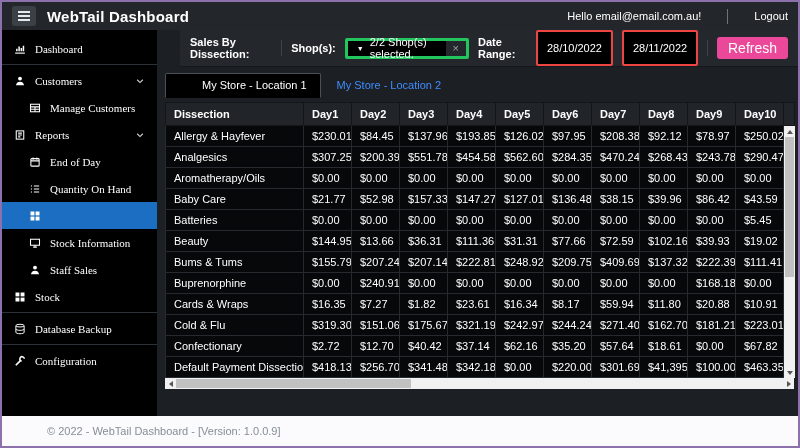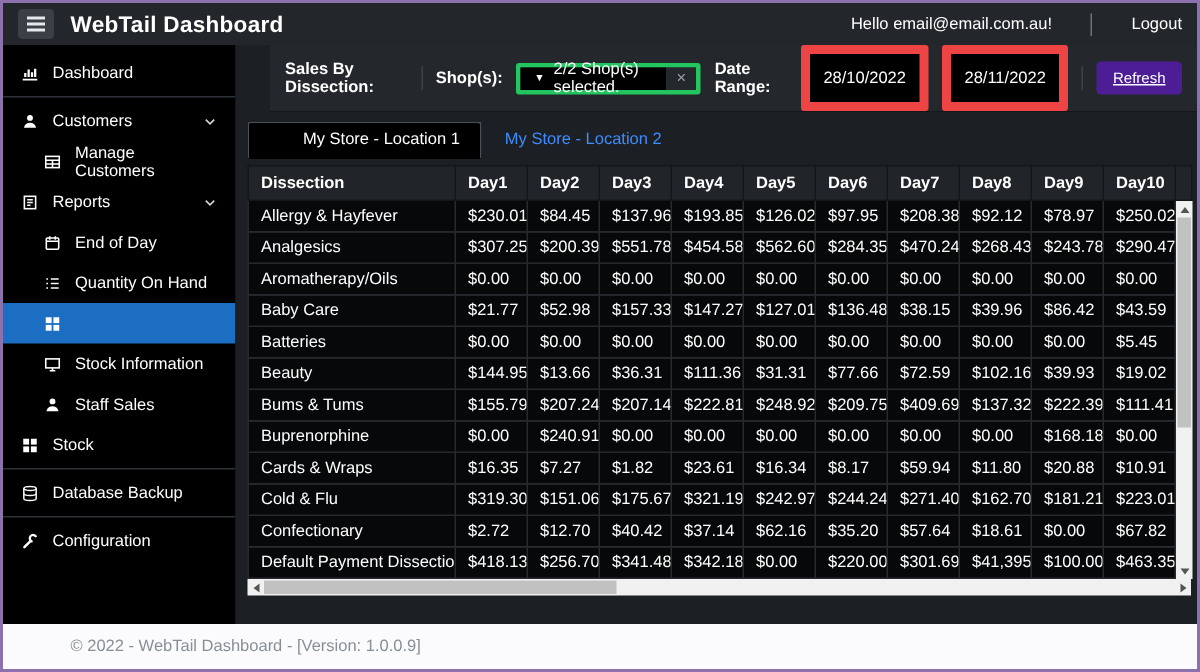--- a/index.html
+++ b/index.html
@@ -16,43 +16,43 @@
   .burger { width: 24px; height: 20px; background: #3b4046; border: none; border-radius: 3px;
             display: flex; flex-direction: column; justify-content: center; align-items: center; gap: 2px; cursor: pointer; }
   .burger i { display: block; width: 12px; height: 2px; background: #e6e9ec; }
   .brand { color: #fff; font-weight: bold; font-size: 15px; letter-spacing: .2px; }
   .nav-right { margin-left: auto; display: flex; align-items: center; gap: 26px; color: #fff; font-size: 11px; }
   .nav-divider { width: 1px; height: 15px; background: #6c757d; }
   .logout { cursor: pointer; }
   
   .mainrow { flex: 1 1 auto; display: flex; min-height: 0; }
   .sidebar { flex: 0 0 155px; background: #000; padding-top: 5px; overflow: hidden; }
-  .side-item { display: flex; align-items: center; gap: 9px; height: 27px; padding: 0 12px; color: #fff; font-size: 11px; cursor: pointer; }
+  .side-item { display: flex; align-items: center; gap: 9px; height: 27px; padding: 0 12px; color: #fff; font-size: 11px; cursor: pointer; font-family: Liberation Serif, serif; }
   .side-item.indent { padding-left: 27px; }
   .side-item.active { background: #1b6ec2; }
   .icn { width: 12px; flex: 0 0 12px; color: #fff; display: inline-flex; }
   .icn svg { width: 12px; height: 12px; display: block; }
   .chev { margin-left: auto; flex: 0 0 10px; width: 10px; color: #ced4da; }
   .chev svg { width: 10px; height: 10px; }
   .side-divider { height: 1px; background: #2c3237; margin: 2px 0; }
   
   .content { flex: 1 1 auto; display: flex; flex-direction: column; min-width: 0; background: #1c2024; }
   .filterbar { flex: 0 0 32px; background: #24282d; border-bottom: 1px solid #15171a;
                display: flex; align-items: center; gap: 9px; padding: 0 10px; color: #fff; font-size: 11px; margin-left: 23px; }
   .fb-title { font-weight: bold; }
   .fb-label { font-weight: bold; }
   .v-sep { width: 1px; height: 16px; background: #3c4248; }
   .shop-select { display: flex; align-items: stretch; border: 3px solid #22c55e; border-radius: 2px; height: 21px; cursor: pointer; justify-content: center; }
   .shop-main { display: flex; align-items: center; gap: 6px; padding: 0 9px; background: #000; }
   .caret { font-size: 7px; color: #fff; line-height: 1; }
   .shop-clear { display: flex; align-items: center; padding: 0 7px; color: #9aa1a8; font-size: 11px; background: #24282d; cursor: pointer; }
-  .date-input { width: 88px; height: 21px; background: #000; border: 6px solid #ef4444; border-radius: 2px;
+  .date-input { width: 88px; height: 21px; background: #000; border: 2px solid #ef4444; border-radius: 2px;
                 color: #fff; font-size: 11px; padding: 16px 9px; display: flex; align-items: center; cursor: text; }
-  .refresh-btn { height: 22px; background: #4c1d95; color: #fff; border: none; border-radius: 3px;
-                 font-size: 10px; padding: 0 11px; cursor: pointer; font-family: inherit; text-decoration: underline; }
+  .refresh-btn { height: 22px; background: #ec4899; color: #fff; border: none; border-radius: 3px;
+                 font-size: 14px; padding: 0 11px; cursor: pointer; font-family: inherit; }
   
   .tabsbar { display: flex; align-items: flex-end; padding: 6px 8px 0 8px; gap: 2px; flex: 0 0 auto; }
   .tab { font-size: 11px; padding: 5px 13px 6px; color: #3f8cff; cursor: pointer; border: 1px solid transparent; }
   .tab.active { color: #fff; background: #000; border: 1px solid #495057; border-bottom-color: #000; border-radius: 2px 2px 0 0; padding-left: 36px; }
   
   .table-outer { margin: 4px 8px 0 8px; }
   .table-flex { display: flex; }
   table { border-collapse: collapse; table-layout: fixed; width: 618px; font-size: 11px; color: #fff; }
   col.c-name { width: 138px; }
   col.c-day { width: 48px; }

